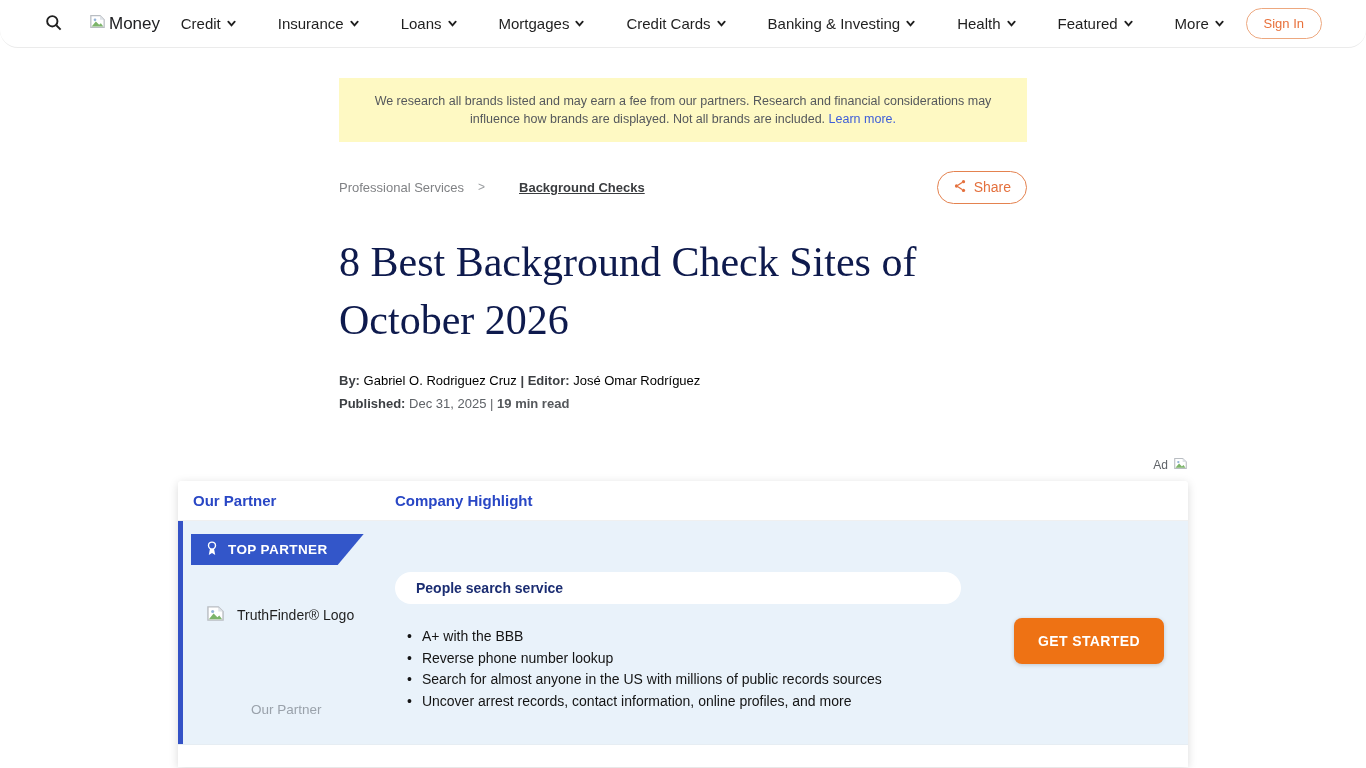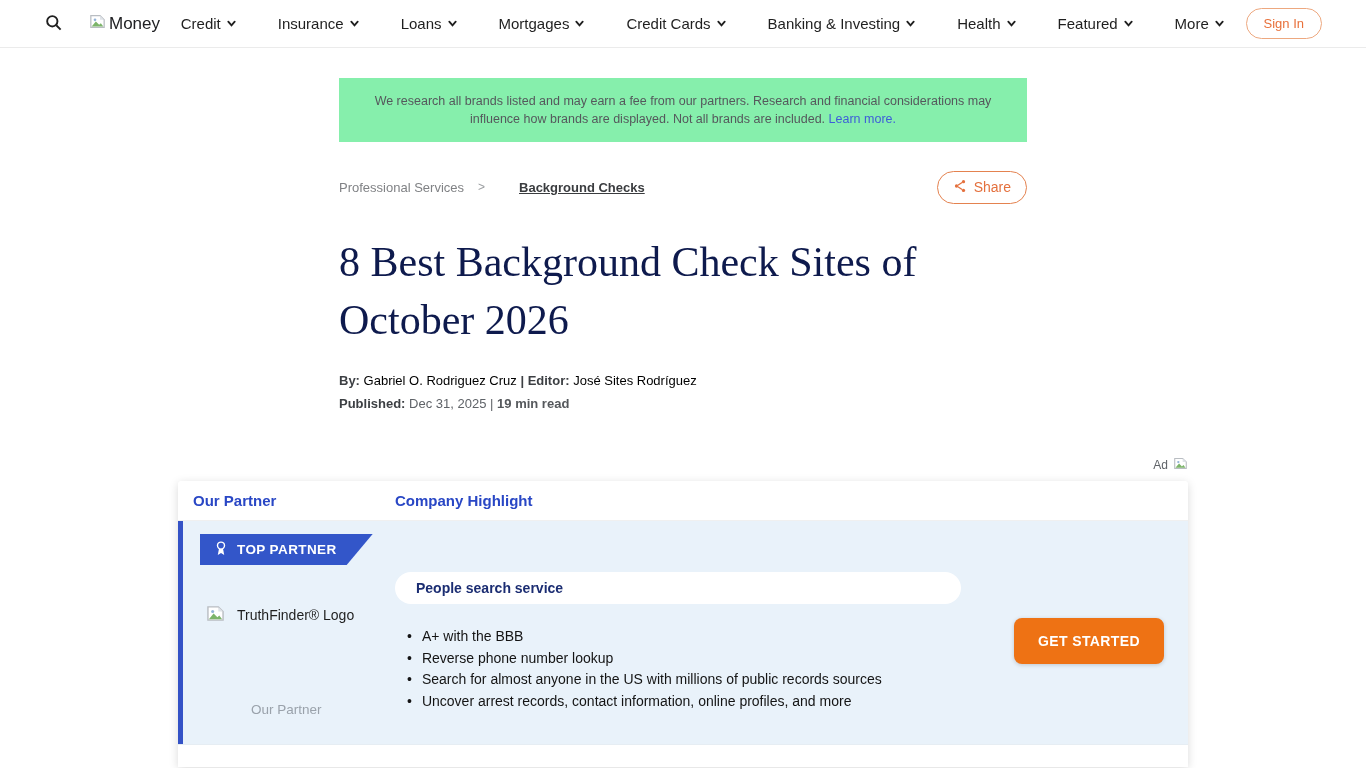--- a/index.html
+++ b/index.html
@@ -1,35 +1,35 @@
 <!DOCTYPE html>
 <html><head>
 <meta charset="utf-8">
 <style>
   * { margin:0; padding:0; box-sizing:border-box; }
   html,body { width:1366px; height:768px; overflow:hidden; background:#fff;
     font-family:"Liberation Sans", sans-serif; }
 
   
   .site-header { display:flex; align-items:center; height:48px; padding:0 44px;
-    background:#fff; border-bottom:1px solid #ebebeb; }
+    background:#fff; border-bottom:1px solid #ebebeb;border-radius:18px; }
   .hdr-left { display:flex; align-items:center; gap:26px; }
   .search-btn { background:none; border:none; cursor:pointer; display:flex; align-items:center; }
   .logo { display:flex; align-items:center; gap:3px; font-size:17px; color:#202124; cursor:pointer; }
   .main-nav { display:flex; align-items:center; gap:41px; margin:0 auto; }
   .nav-item { display:flex; align-items:center; gap:5px; font-size:15px; color:#1f1f1f;
     text-decoration:none; cursor:pointer; white-space:nowrap; }
   .signin-btn { border:1.5px solid #eda87f; background:#fff; color:#e8703a; font-weight:400;
     font-size:13px; border-radius:16px; padding:7px 17px; cursor:pointer; }
 
   
   .narrow { width:688px; margin:0 auto; }
   .wide { width:1010px; margin:0 auto; }
 
-  .disclaimer { margin-top:30px; background:#86efac; padding:14px 26px; text-align:center;
+  .disclaimer { margin-top:30px; background:#fef9c3; padding:14px 26px; text-align:center;
     font-size:12.5px; line-height:18px; color:#55585c; }
   .disclaimer a { color:#3e5ed8; text-decoration:none; cursor:pointer; }
 
   .breadcrumb-row { margin-top:29px; display:flex; justify-content:space-between; align-items:center; height:32px; }
   .breadcrumb { display:flex; align-items:center; gap:14px; font-size:13px; }
   .crumb-parent { color:#808285; text-decoration:none; cursor:pointer; }
   .crumb-sep { color:#9a9da0; font-size:12px; }
   .crumb-current { color:#3a3c3f; font-weight:700; text-decoration:underline; cursor:pointer;padding-left:20px; }
   .share-btn { display:flex; align-items:center; gap:7px; border:1px solid #e4824f; background:#fff;
     color:#e4703d; font-size:14px; border-radius:17px; padding:7px 15px; cursor:pointer; }
@@ -48,21 +48,21 @@
   .ad-row { margin-top:46px; display:flex; justify-content:flex-end; align-items:center; gap:5px;
     font-size:12px; color:#5f6368; }
 
   
   .partner-card { margin:8px auto 0; width:1010px; background:#fff; border-radius:3px;
     box-shadow:0 2px 10px rgba(0,0,0,.15); }
   .card-head { display:flex; align-items:center; height:40px; border-bottom:1px solid #f0f0f0;
     font-weight:700; font-size:15px; color:#2947c5; }
   .card-head .col1 { width:217px; padding-left:15px; }
   .partner-row { position:relative; background:#e9f2fa; border-left:5px solid #3452c6; min-height:223px; }
-  .top-badge { position:absolute; top:13px; left:17px; height:31px; display:flex; align-items:center; gap:9px;
+  .top-badge { position:absolute; top:13px; left:8px; height:31px; display:flex; align-items:center; gap:9px;
     background:#3356c9; color:#fff; font-weight:700; font-size:13.5px; letter-spacing:.4px;
     padding:0 36px 0 14px; clip-path:polygon(0 0,100% 0,calc(100% - 26px) 100%,0 100%); }
   .row-grid { display:flex; padding-top:51px; }
   .cell-logo { width:212px; }
   .logo-line { margin:33px 0 0 23px; display:flex; align-items:center; gap:12px; font-size:14px; color:#1f1f1f; }
   .partner-caption { position:absolute; left:68px; bottom:27px; font-size:13.5px; color:#9aa2ab; }
   .cell-highlight { flex:1; }
   .hl-pill { width:566px; height:32px; background:#fff; border-radius:16px; line-height:32px;
     padding-left:21px; font-weight:700; font-size:14px; color:#1b2d72; }
   .hl-bullets { margin:22px 0 0 12px; list-style:none; }
@@ -185,21 +185,21 @@
       </button>
     </div>
 
     <h1 class="page-title">8 Best Background Check Sites of October 2026</h1>
 
     <div class="byline">
       <span class="lbl">By:</span>
       <a>Gabriel O. Rodriguez Cruz</a>
       <span class="lbl">|</span>
       <span class="lbl">Editor:</span>
-      <a>José Sites Rodríguez</a>
+      <a>José Omar Rodríguez</a>
     </div>
     <div class="published">
       <span class="lbl">Published:</span>
       <span class="date">Dec 31, 2025</span>
       <span class="date">|</span>
       <span class="read">19 min read</span>
     </div>
   </div>
 
   <div class="wide">

